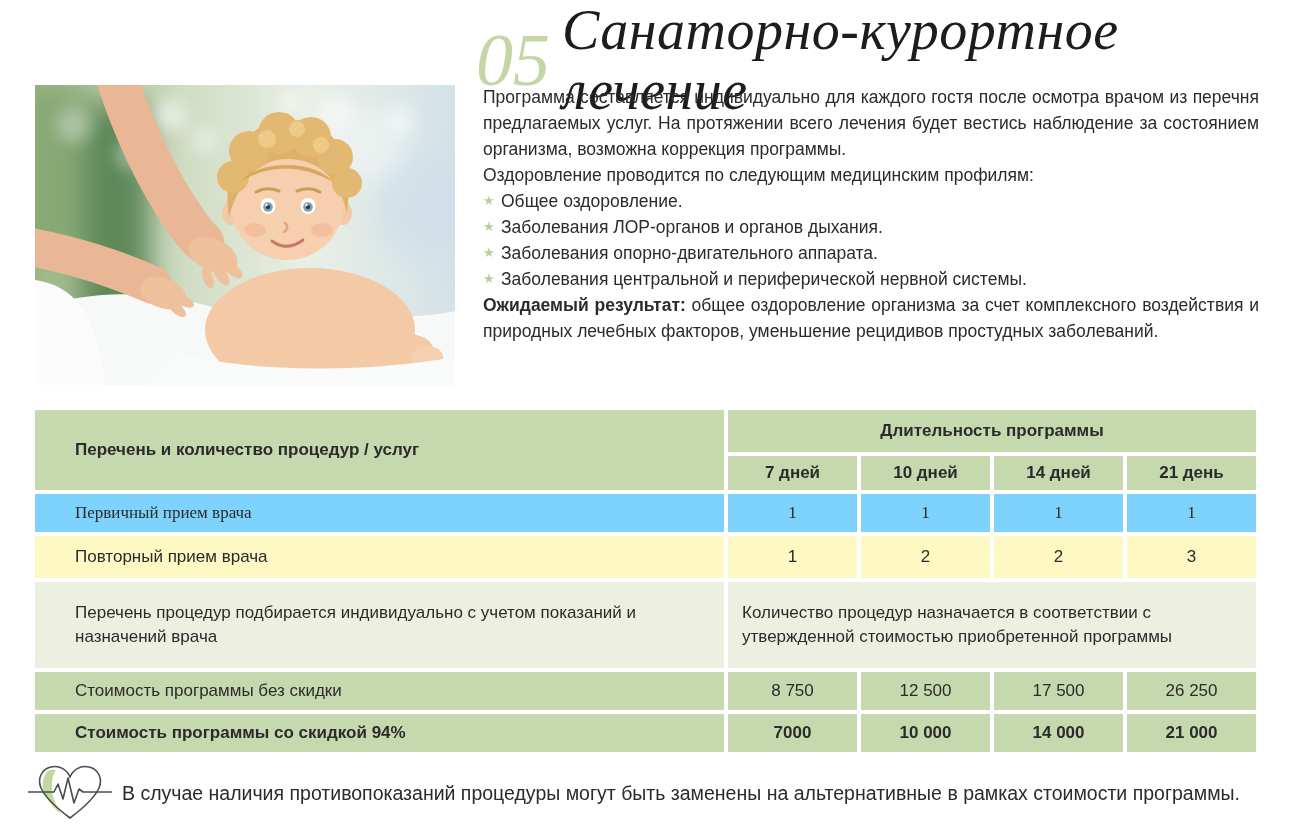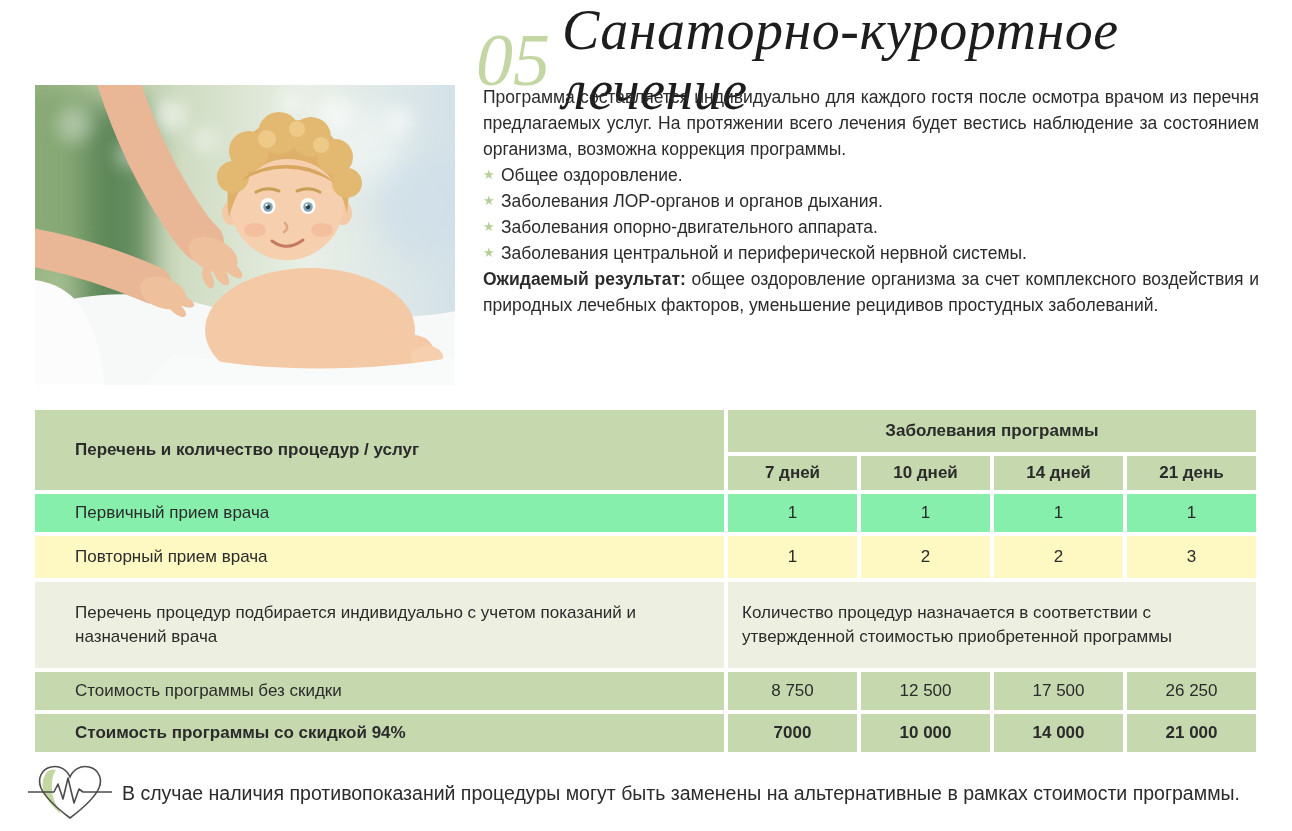--- a/index.html
+++ b/index.html
@@ -45,21 +45,21 @@
     position:absolute; left:35px; top:410px;
     display:grid;
     grid-template-columns:689px 129px 129px 129px 129px;
     grid-template-rows:42px 34px 38px 42px 86px 38px 38px;
     gap:4px;
     background:#ffffff;
     font-size:17px;
   }
   .cell { display:flex; align-items:center; }
   .c-green { background:#c6d8ae; }
-  .c-light { background:#86efac; }
+  .c-light { background:#7dd3fc;font-family:Liberation Serif, serif; }
   .c-mid   { background:#fef9c3; }
   .c-note  { background:#edf0e1; }
   .lbl { padding-left:40px; padding-right:16px; }
   .val { justify-content:center; text-align:center; }
   .bold { font-weight:700; }
   .hdr-services { grid-row:1 / 3; grid-column:1; font-weight:700; }
   .hdr-duration { grid-row:1; grid-column:2 / 6; justify-content:center; font-weight:700; }
   .note-lbl { line-height:24px; }
   .note-val { grid-column:2 / 6; padding-left:14px; padding-right:24px; line-height:24px; }
 
@@ -166,20 +166,21 @@
         <ellipse cx="148" cy="216" rx="12" ry="5" transform="rotate(25 148 216)"></ellipse>
         <ellipse cx="142" cy="224" rx="11" ry="5" transform="rotate(40 142 224)"></ellipse>
       </g>
 
       <path d="M140,268 C220,288 330,288 420,272 L420,300 L110,300 Z" fill="#f9fbfa"></path>
     </svg>
   </div>
 
   <div class="copy">
     <p class="p-intro">Программа составляется индивидуально для каждого гостя после осмотра врачом из перечня предлагаемых услуг. На протяжении всего лечения будет вестись наблюдение за состоянием организма, возможна коррекция программы.</p>
+    <p>Оздоровление проводится по следующим медицинским профилям:</p>
     <div class="bullet">
       <span class="star">★</span>
       <span>Общее оздоровление.</span>
     </div>
     <div class="bullet">
       <span class="star">★</span>
       <span>Заболевания ЛОР-органов и органов дыхания.</span>
     </div>
     <div class="bullet">
       <span class="star">★</span>
@@ -187,21 +188,21 @@
     </div>
     <div class="bullet">
       <span class="star">★</span>
       <span>Заболевания центральной и периферической нервной системы.</span>
     </div>
     <p class="p-result"><span class="lead">Ожидаемый результат:</span><span> общее оздоровление организма за счет комплексного воздействия и природных лечебных факторов, уменьшение рецидивов простудных заболеваний.</span></p>
   </div>
 
   <div class="price-table">
     <div class="cell c-green lbl hdr-services">Перечень и количество процедур / услуг</div>
-    <div class="cell c-green hdr-duration">Заболевания программы</div>
+    <div class="cell c-green hdr-duration">Длительность программы</div>
     <div class="cell c-green val bold">7 дней</div>
     <div class="cell c-green val bold">10 дней</div>
     <div class="cell c-green val bold">14 дней</div>
     <div class="cell c-green val bold">21 день</div>
 
     <div class="cell c-light lbl">Первичный прием врача</div>
     <div class="cell c-light val">1</div>
     <div class="cell c-light val">1</div>
     <div class="cell c-light val">1</div>
     <div class="cell c-light val">1</div>

